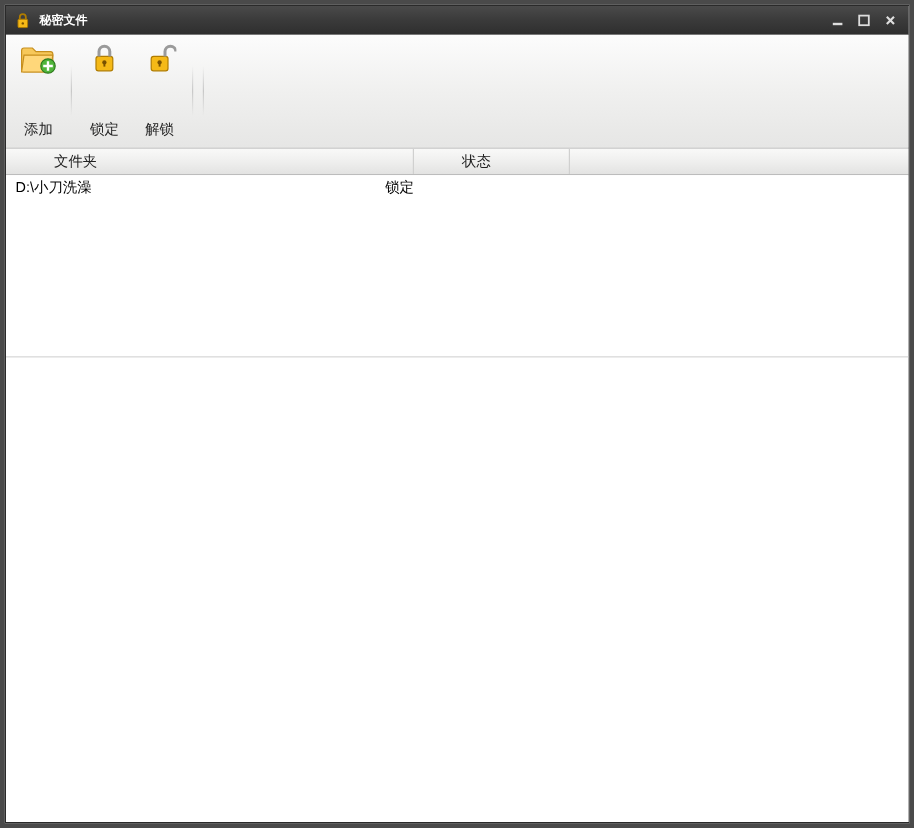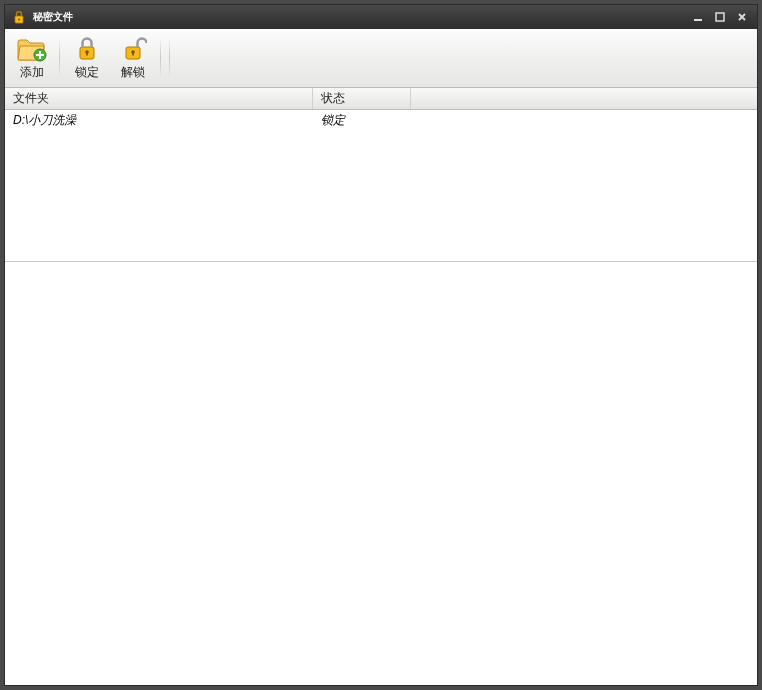--- a/index.html
+++ b/index.html
@@ -73,20 +73,21 @@
     .tb-btn {
       display: flex;
       flex-direction: column;
       align-items: center;
       justify-content: center;
       padding: 2px 6px;
       cursor: pointer;
       border: 1px solid transparent;
       border-radius: 3px;
       min-width: 42px;
+      gap: 36px;
     }
     .tb-icon {
       width: 32px;
       height: 28px;
       display: flex;
       align-items: center;
       justify-content: center;
     }
     .tb-label {
       font-size: 12px;
@@ -100,35 +101,35 @@
       height: 22px;
       align-items: stretch;
     }
     .col-header {
       padding: 3px 8px;
       font-size: 12px;
       color: #222;
       border-right: 1px solid #d0d0cf;
       display: flex;
       align-items: center;
+      margin-left: 32px;
     }
     .col-folder { width: 308px; }
     .col-status { width: 98px; }
     .col-rest { flex: 1; border-right: none; }
     .list-body {
       height: 152px;
       background: #fff;
       border-bottom: 1px solid #ccc;
       overflow: auto;
     }
     .list-row {
       display: flex;
       height: 20px;
       align-items: center;
-      font-style: italic;
     }
     .cell {
       padding: 2px 8px;
       font-size: 12px;
       color: #000;
       overflow: hidden;
       white-space: nowrap;
     }
     .cell-folder { width: 308px; }
     .cell-status { width: 98px; }

